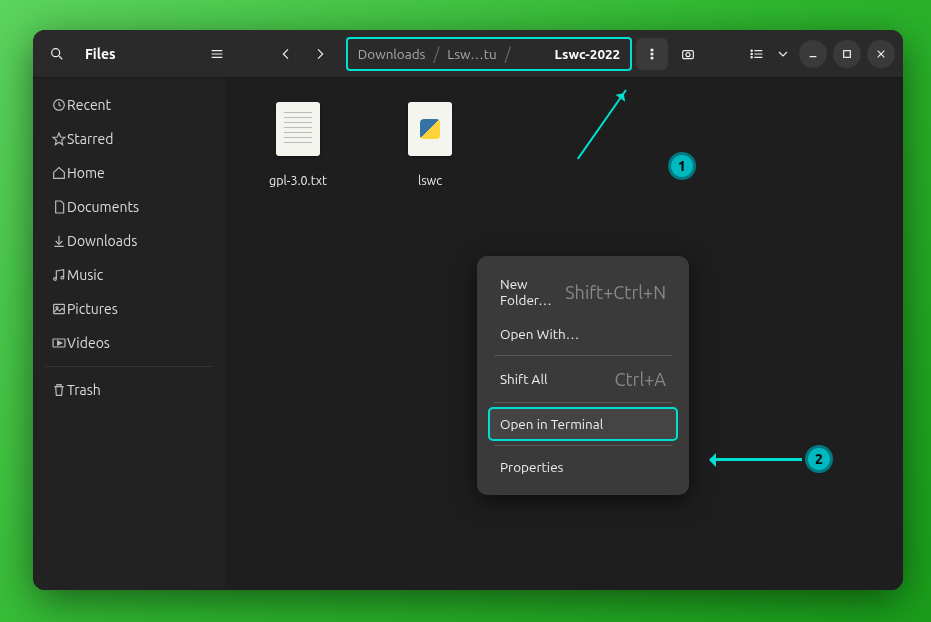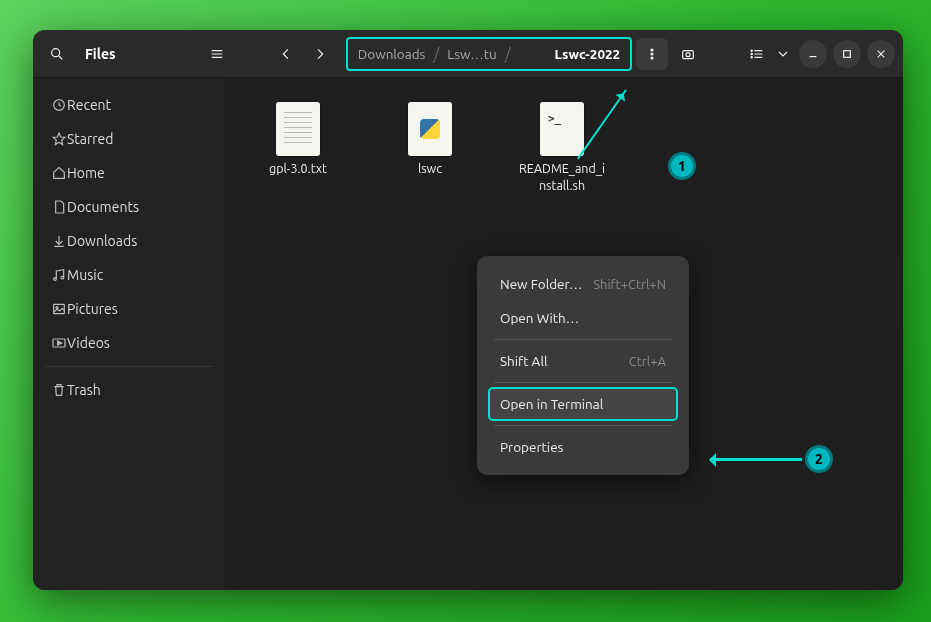--- a/index.html
+++ b/index.html
@@ -52,21 +52,21 @@
     }
     .side-icon { width: 16px; height: 16px; display: flex; align-items: center; justify-content: center; color: #bbb; }
     .side-sep { height: 1px; background: #333; margin: 6px 12px; }
     .main {
       flex: 1; background: #1e1e1e; position: relative;
       padding: 24px 28px;
     }
     .file-grid { display: flex; gap: 42px; }
     .file-item {
       width: 90px; display: flex; flex-direction: column; align-items: center;
-      gap: 4px; cursor: pointer;
+      gap: 16px; cursor: pointer;
     }
     .file-icon {
       width: 44px; height: 54px; background: #f5f5f0; border-radius: 3px;
       position: relative; box-shadow: 0 1px 3px rgba(0,0,0,0.4);
     }
     .file-icon.text::before {
       content: ""; position: absolute; left: 8px; right: 8px; top: 10px; bottom: 10px;
       background: repeating-linear-gradient(to bottom, #bbb 0, #bbb 1px, transparent 1px, transparent 5px);
     }
     .file-icon.python::after {
@@ -83,21 +83,21 @@
       position: absolute; left: 477px; top: 256px; width: 212px;
       background: #3a3a3a; border-radius: 10px; padding: 11px;
       box-shadow: 0 6px 24px rgba(0,0,0,0.6);
     }
     .menu-item {
       display: flex; justify-content: space-between; align-items: center;
       padding: 9px 12px; border-radius: 5px; color: #eee; font-size: 13.5px; cursor: pointer;
     }
     .menu-item.disabled { color: #777; cursor: default; }
     .menu-item.highlighted { border: 2px solid #00e0d0; background: #444; padding: 7px 10px; }
-    .menu-shortcut { color: #888; font-size: 13px; }
+    .menu-shortcut { color: #888; font-size: 18px; }
     .menu-sep { height: 1px; background: #555; margin: 4px 6px; }
     
     .arrow1 {
       position: absolute; left: 625px; top: 90px;
       width: 2px; height: 84px; background: #00e0d0;
       transform: rotate(35deg); transform-origin: top;
     }
     .arrow1::before {
       content: ""; position: absolute; left: -5px; top: -2px;
       border: 6px solid transparent; border-bottom-color: #00e0d0;
@@ -300,24 +300,20 @@
     <div class="main">
       <div class="file-grid">
         <div class="file-item">
           <div class="file-icon text"></div>
           <div class="file-label">gpl-3.0.txt</div>
         </div>
         <div class="file-item">
           <div class="file-icon python"></div>
           <div class="file-label">lswc</div>
         </div>
-        <div class="file-item">
-          <div class="file-icon shell"></div>
-          <div class="file-label">README_and_install.sh</div>
-        </div>
       </div>
     </div>
   </div>
 </div>
 
 <div class="context-menu">
   <div class="menu-item">
     <span>New Folder…</span>
     <span class="menu-shortcut">Shift+Ctrl+N</span>
   </div>

